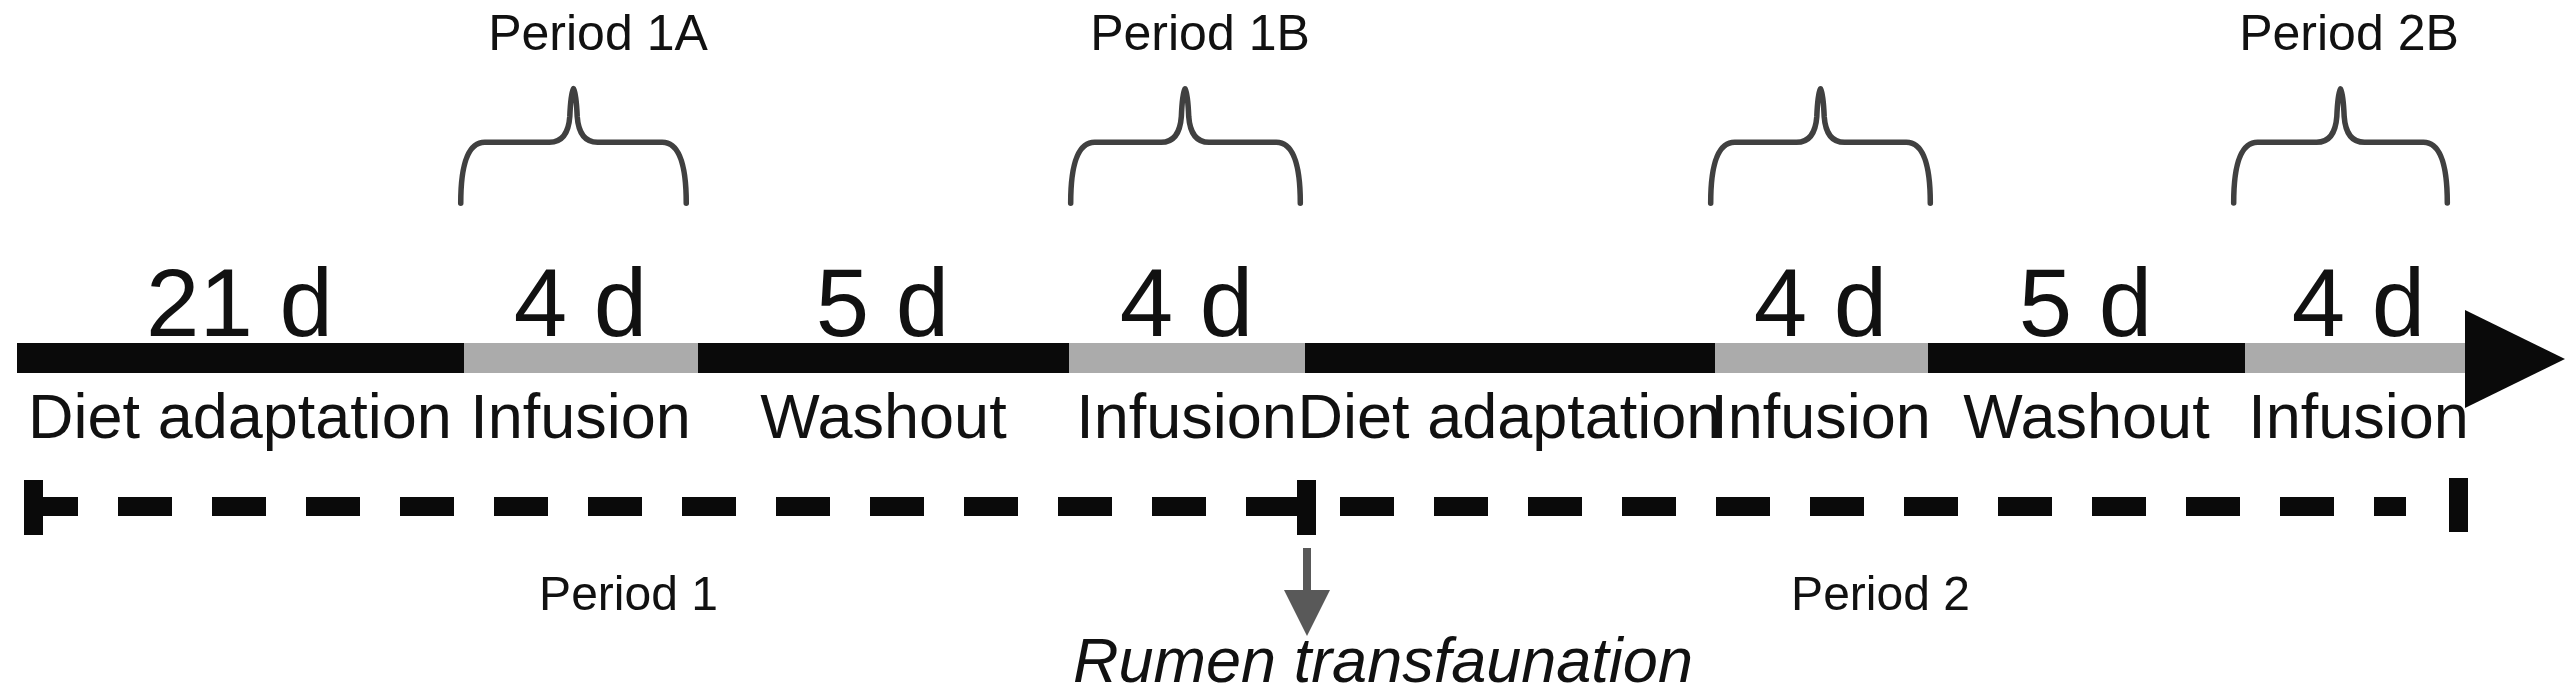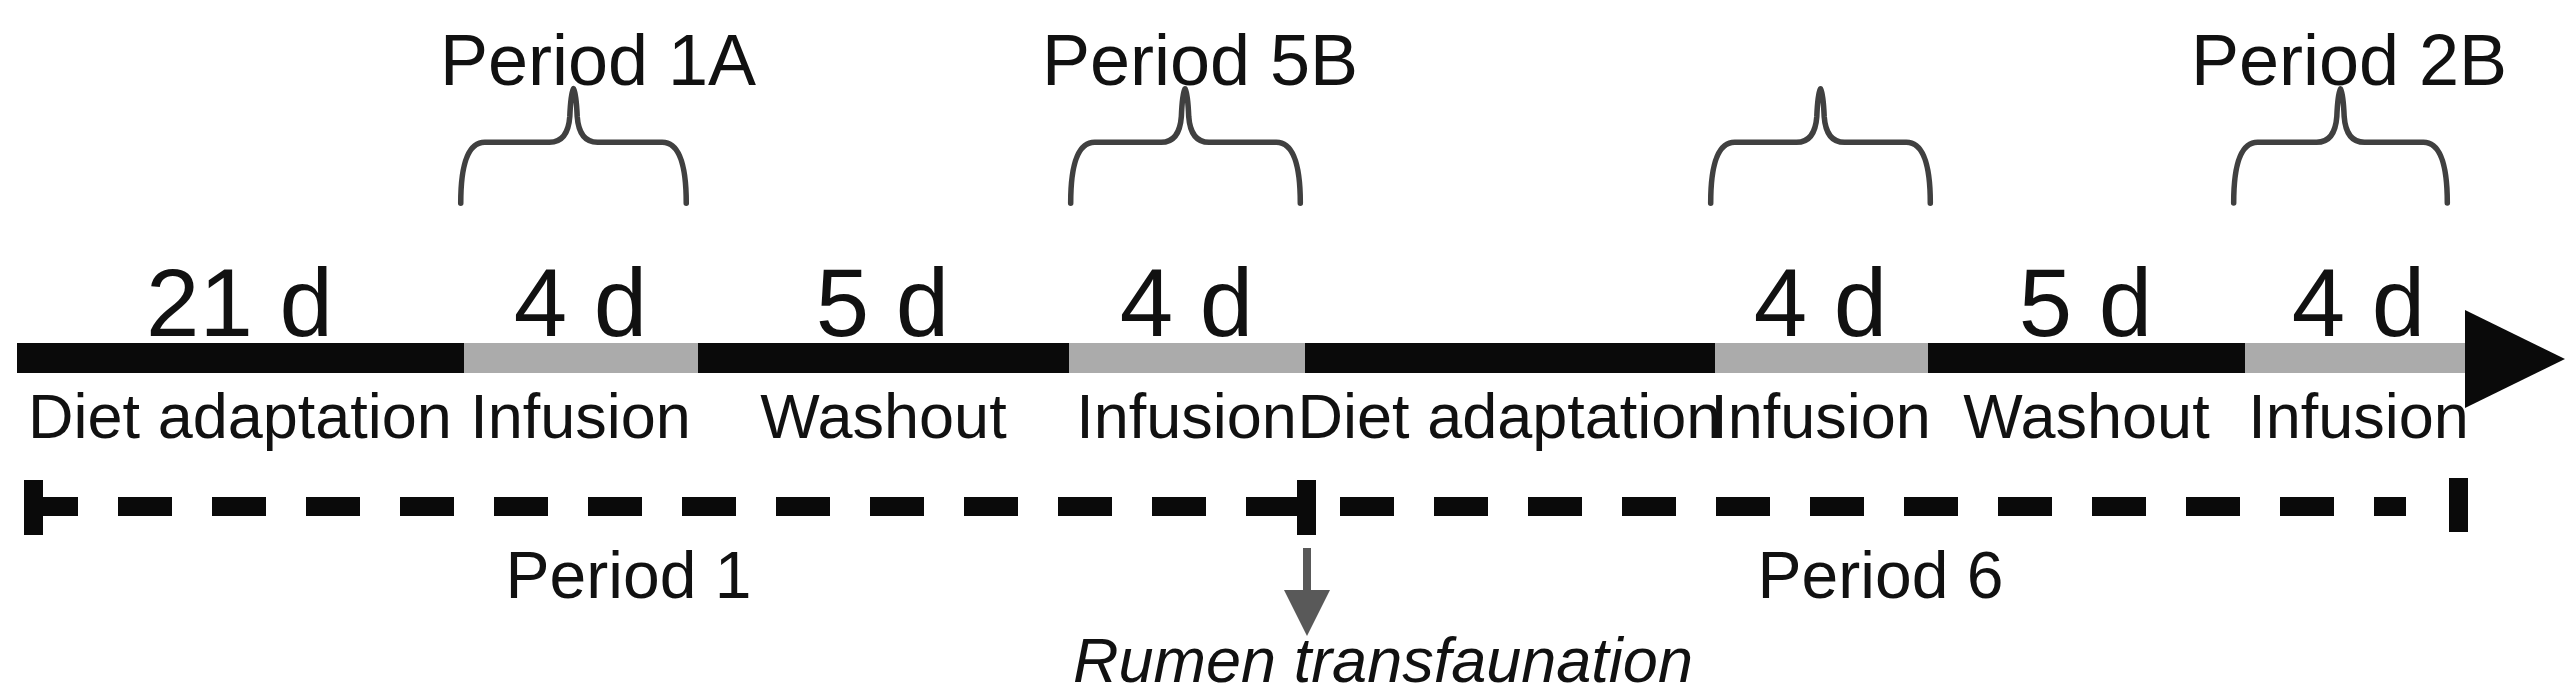--- a/index.html
+++ b/index.html
@@ -9,21 +9,21 @@
     height: 691px;
     background: #ffffff;
     font-family: "Liberation Sans", sans-serif;
     color: #111111;
     overflow: hidden;
   }
   .abs { position: absolute; }
   .ctr { text-align: center; line-height: 1; white-space: nowrap; }
 
   
-  .sub-period-label { top: 24px; width: 480px; font-size: 72px; }
+  .sub-period-label { top: 8px; width: 480px; font-size: 50px; }
 
   
   .brace { top: 85px; height: 122px; }
   .brace path { fill: none; stroke: #404040; stroke-width: 6; stroke-linecap: round; stroke-linejoin: round; }
 
   
   .duration-label { top: 255px; width: 295px; font-size: 96px; }
 
   
   .bar { left: 16.6px; top: 343px; width: 2454px; height: 30px; display: flex; }
@@ -40,39 +40,39 @@
   .phase-label { top: 385px; width: 517px; font-size: 63px; }
 
   
   .dash-line {
     left: 24px; top: 497px; width: 2382px; height: 18.5px;
     background: repeating-linear-gradient(to right, #0a0a0a 0px, #0a0a0a 54px, transparent 54px, transparent 94px);
   }
   .tick { background: #0a0a0a; width: 18.5px; height: 55px; top: 480px; }
 
   
-  .period-label { top: 542px; width: 461px; font-size: 66px; }
+  .period-label { top: 570px; width: 461px; font-size: 48px; }
 
   
   .event-arrow-stem { left: 1303px; top: 548px; width: 8.3px; height: 44px; background: #595959; }
   .event-arrow-head {
     left: 1284px; top: 590px; width: 0; height: 0;
     border-left: 23px solid transparent;
     border-right: 23px solid transparent;
     border-top: 46px solid #595959;
   }
   .event-label { top: 629px; width: 646px; font-size: 63px; font-style: italic; }
 </style>
 </head>
 <body>
 
 <div class="figure">
 
   <div class="abs ctr sub-period-label" style="left:358px">Period 1A</div>
-  <div class="abs ctr sub-period-label" style="left:960px">Period 5B</div>
+  <div class="abs ctr sub-period-label" style="left:960px">Period 1B</div>
   <div class="abs ctr sub-period-label" style="left:2109px">Period 2B</div>
 
   <svg class="abs brace" style="left:457px" width="233" height="122" viewBox="0 0 252 132">
     <path d="M 4,128 Q 4,62 30,62 H 100 Q 120,62 122,34 Q 123,10 126,4 Q 129,10 130,34 Q 132,62 152,62 H 222 Q 248,62 248,128"></path>
   </svg>
   <svg class="abs brace" style="left:1067px" width="237" height="122" viewBox="0 0 257 132">
     <path d="M 4,128 Q 4,62 30,62 H 102 Q 122,62 124,34 Q 125,10 128,4 Q 131,10 132,34 Q 134,62 154,62 H 227 Q 253,62 253,128"></path>
   </svg>
   <svg class="abs brace" style="left:1707px" width="227" height="122" viewBox="0 0 246 132">
     <path d="M 4,128 Q 4,62 30,62 H 97 Q 117,62 119,34 Q 120,10 123,4 Q 126,10 127,34 Q 129,62 149,62 H 216 Q 242,62 242,128"></path>
@@ -109,20 +109,20 @@
   <div class="abs ctr phase-label" style="left:1562px">Infusion</div>
   <div class="abs ctr phase-label" style="left:1828px">Washout</div>
   <div class="abs ctr phase-label" style="left:2100px">Infusion</div>
 
   <div class="abs dash-line"></div>
   <div class="abs tick" style="left:24px"></div>
   <div class="abs tick" style="left:1297px"></div>
   <div class="abs tick" style="left:2449px; top:478px; height:54px"></div>
 
   <div class="abs ctr period-label" style="left:398px">Period 1</div>
-  <div class="abs ctr period-label" style="left:1650px">Period 6</div>
+  <div class="abs ctr period-label" style="left:1650px">Period 2</div>
 
   <div class="abs event-arrow-stem"></div>
   <div class="abs event-arrow-head"></div>
   <div class="abs ctr event-label" style="left:1060px">Rumen transfaunation</div>
 
 </div>
 
 
 </body></html>

